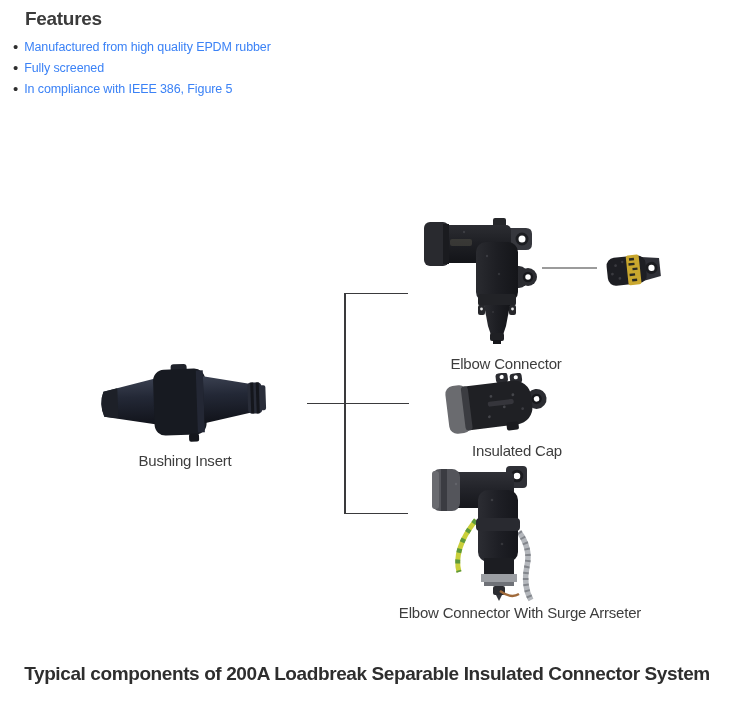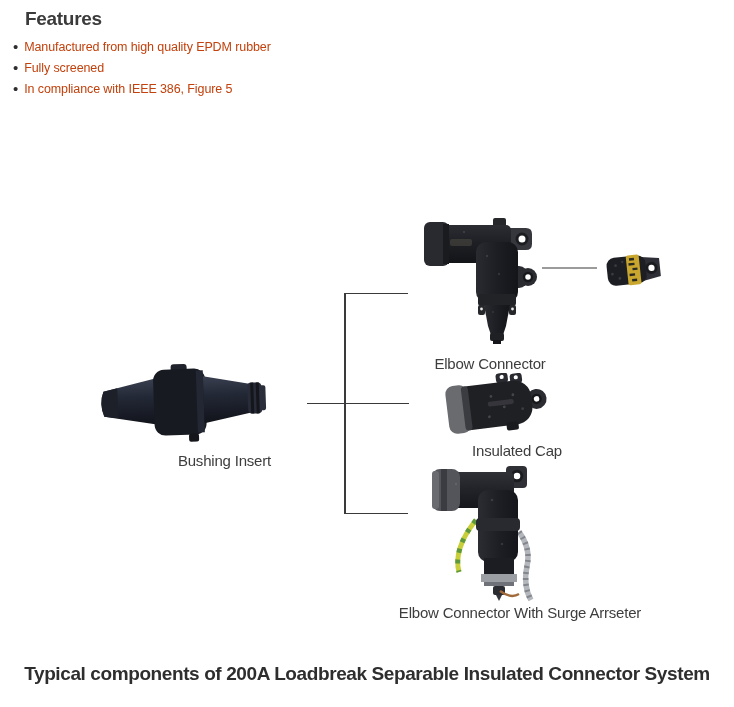--- a/index.html
+++ b/index.html
@@ -1,20 +1,20 @@
 <!DOCTYPE html>
 <html><head>
 <meta charset="utf-8">
 <style>
   * { margin:0; padding:0; box-sizing:border-box; }
   html,body { width:734px; height:707px; background:#fff; font-family:"Liberation Sans", sans-serif; }
   .page { position:relative; width:734px; height:707px; background:#fff; overflow:hidden; }
   .features-title { position:absolute; left:25px; top:8px; font-size:19px; font-weight:bold; color:#3b3b3b; letter-spacing:-0.3px;text-align:center; }
   .features-list { position:absolute; left:13px; top:36px; list-style:none; }
-  .features-list li { font-size:12.5px; color:#c2410c; line-height:19px; letter-spacing:-0.1px; }
+  .features-list li { font-size:12.5px; color:#3b82f6; line-height:19px; letter-spacing:-0.1px; }
   .features-list li::before { content:"\2022"; font-size:15px; color:#2e2e2e; margin-right:6px; position:relative; top:0.5px; }
   .comp { position:absolute; }
   .lbl { position:absolute; font-size:15px; color:#3d3d3d; text-align:center; letter-spacing:-0.2px; white-space:nowrap; }
   .line { position:absolute; background:#3a3a3c; }
   .grayline { position:absolute; background:#9b9b9b; }
   .caption { position:absolute; left:0; top:663px; width:734px; text-align:center; font-size:19px; font-weight:bold; color:#2e2e2e; letter-spacing:-0.4px; }
 </style>
 </head>
 <body>
 
@@ -162,19 +162,19 @@
     <rect x="55" y="114" width="36" height="8" fill="#9b9ea3"></rect>
     <rect x="58" y="122" width="30" height="4" fill="#6e7177"></rect>
     <rect x="67" y="126" width="12" height="9" rx="2" fill="#2a2b30"></rect>
     <polygon points="70,135 76,135 73,141" fill="#33343a"></polygon>
     <path d="M74,131 q11,8 19,3" fill="none" stroke="#a06a3a" stroke-width="2.4"></path>
     <circle cx="66" cy="40" r="1.3" fill="#3c3d42"></circle>
     <circle cx="76" cy="84" r="1.3" fill="#34353a"></circle>
     <circle cx="30" cy="24" r="1.2" fill="#63646a"></circle>
   </svg>
 
-  <div class="lbl" style="left:404px; top:355px; width:172px;">Elbow Connector</div>
+  <div class="lbl" style="left:420px; top:355px; width:172px;">Elbow Connector</div>
   <div class="lbl" style="left:431px; top:442px; width:172px;">Insulated Cap</div>
-  <div class="lbl" style="left:99px; top:452px; width:172px;text-align:right;">Bushing Insert</div>
+  <div class="lbl" style="left:99px; top:452px; width:172px;">Bushing Insert</div>
   <div class="lbl" style="left:340px; top:604px; width:360px;">Elbow Connector With Surge Arrseter</div>
 
   <div class="caption">Typical components of 200A Loadbreak Separable Insulated Connector System</div>
 </div>
 
 </body></html>

